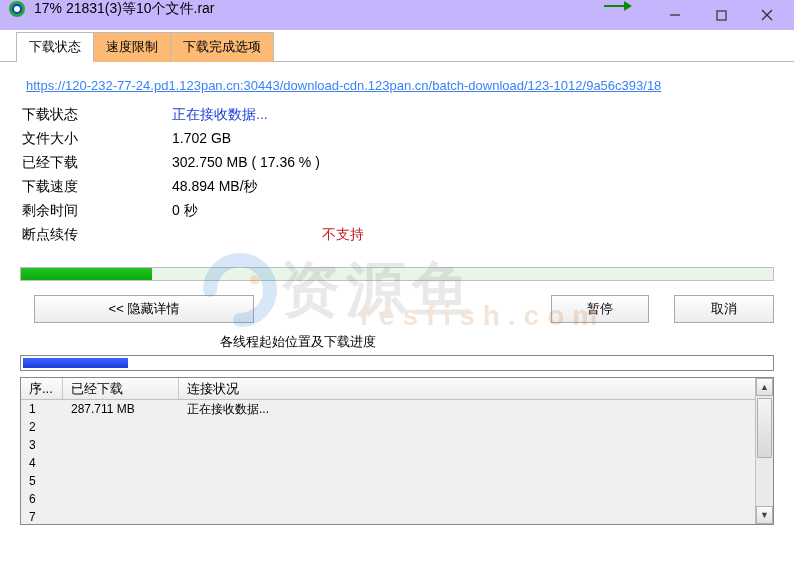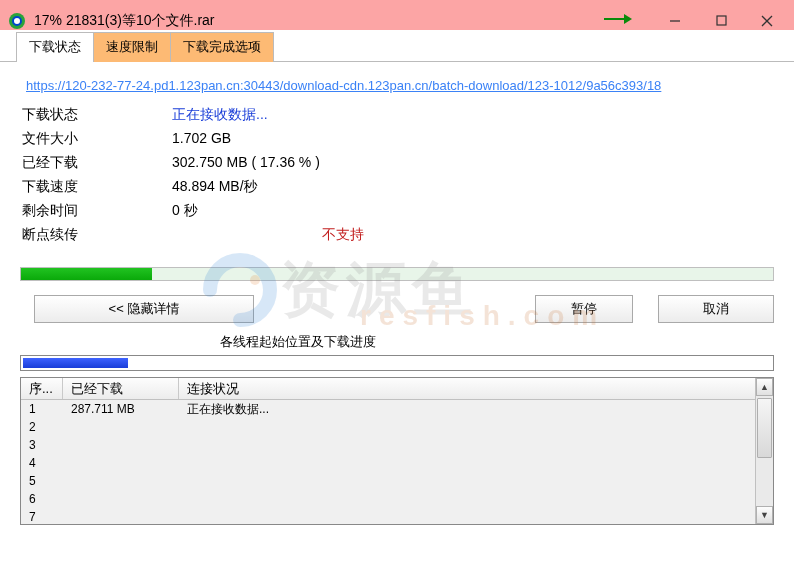--- a/index.html
+++ b/index.html
@@ -10,24 +10,24 @@
     background: #fff;
     color: #000;
     width: 794px;
     height: 566px;
     overflow: hidden;
     position: relative;
   }
   
   .titlebar {
     display: flex;
-    align-items: center;
+    align-items: flex-start;
     height: 30px;
-    padding: 11px 4px 0 8px;
-    background: #fca5a5;
+    padding: 0 4px 0 8px;
+    background: #c4b5fd;
   }
   .titlebar .app-icon svg { display: block; }
   .titlebar .title-text { margin-left: 8px; flex: 0 0 auto; font-size: 14px; }
   .titlebar .spacer { flex: 1; }
   .titlebar .arrow-icon { margin-right: 20px; }
   .win-btn {
     width: 46px;
     height: 30px;
     display: flex;
     align-items: center;
@@ -104,21 +104,21 @@
     background: linear-gradient(#fff,#ececec);
     display: flex;
     align-items: center;
     justify-content: center;
     font-size: 13px;
     padding: 0 30px;
   }
   .btn-hide { width: 220px; }
   .btn-row .spacer { flex: 1; }
   .btn-pause { width: 98px; }
-  .btn-cancel { width: 116px; }
+  .btn-cancel { width: 100px; }
   
   .section-label {
     text-align: left;
     padding: 4px 0 4px 220px;
     font-size: 13px;
   }
   
   .threads-bar {
     margin: 0 20px 6px 20px;
     height: 16px;

